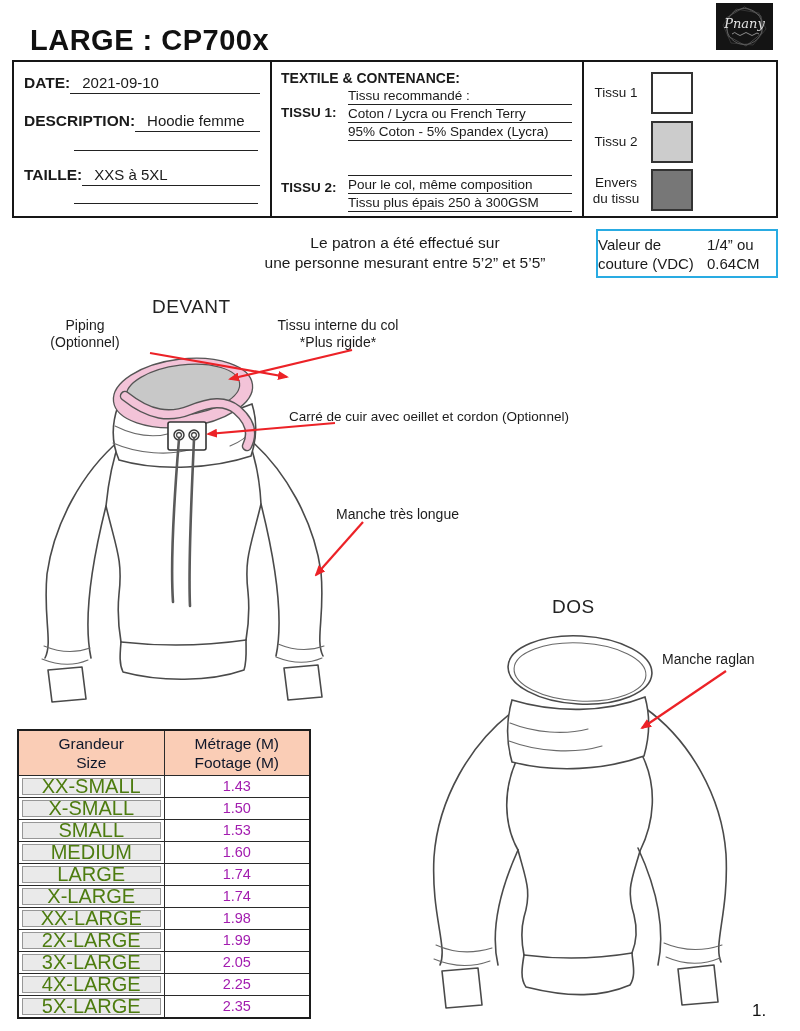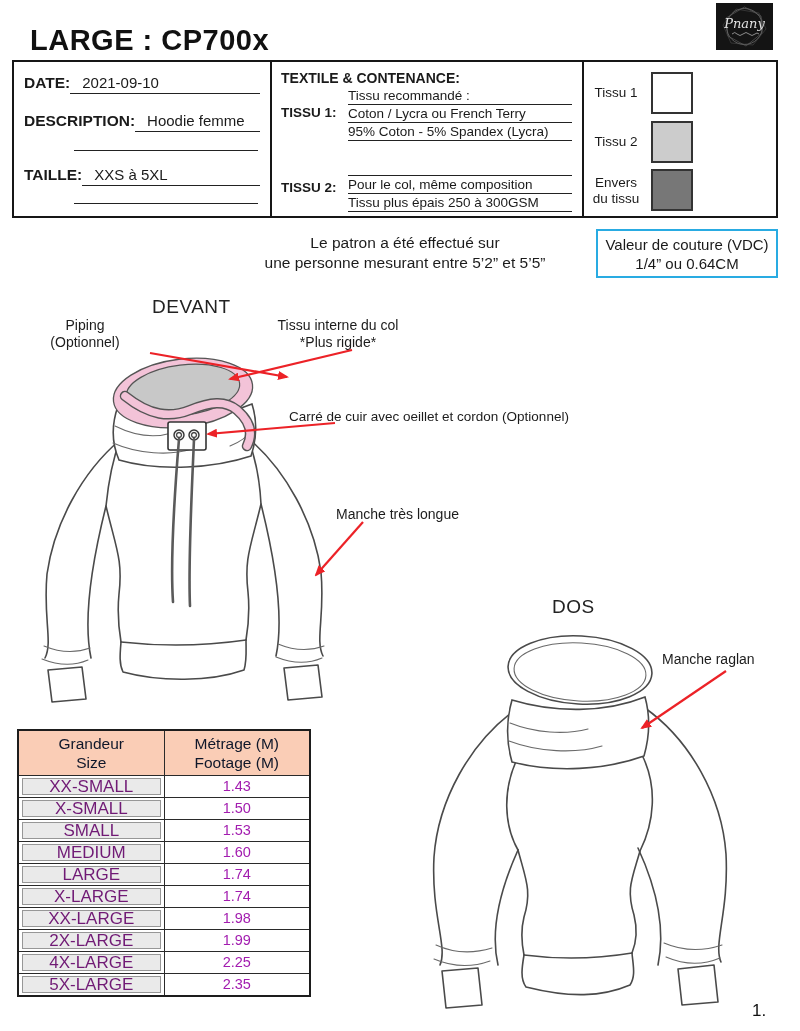--- a/index.html
+++ b/index.html
@@ -32,21 +32,21 @@
   .textile-title{position:absolute;left:9px;top:8px;font-size:14px;font-weight:bold}
   .tissu-label{position:absolute;left:9px;font-size:13.5px;font-weight:bold}
   .tissu-line{position:absolute;left:76px;right:10px;height:18px;border-bottom:1.4px solid #222;font-size:13.5px;line-height:17px;white-space:nowrap;overflow:visible}
 
   .swatch{position:absolute;left:67px;width:42px;height:42px;border:2px solid #333}
   .swatch-label{position:absolute;left:2px;width:60px;text-align:center;font-size:13.5px;line-height:16px}
 
   .note{position:absolute;left:225px;top:233px;width:360px;text-align:center;font-size:15.5px;line-height:20px;color:#1c1c1c}
 
   .vdc-box{position:absolute;left:596px;top:229px;width:182px;height:49px;border:2px solid var(--vdc-border);
-    display:flex;flex-direction:column;align-items:center;justify-content:center;font-size:15px;line-height:19px}
+    display:flex;flex-direction:row;align-items:center;justify-content:center;font-size:15px;line-height:19px}
 
   .view-title{position:absolute;font-size:19px;letter-spacing:.5px;color:#222}
   .annotation{position:absolute;font-size:14px;line-height:17px;color:#1c1c1c;text-align:center}
   .annotation.nowrap{white-space:nowrap;text-align:left}
 
   .drawing{position:absolute}
   .drawing svg{display:block}
   .sketch{fill:none;stroke:#4a4a4a;stroke-width:1.6;stroke-linecap:round;stroke-linejoin:round}
   .sketch-thin{fill:none;stroke:#6a6a6a;stroke-width:1.1;stroke-linecap:round}
   .white-fill{fill:#fff;stroke:#4a4a4a;stroke-width:1.6}
@@ -58,21 +58,21 @@
 
   .arrows-overlay{position:absolute;left:0;top:0;pointer-events:none}
   .red-stroke{stroke:var(--arrow-red);stroke-width:2.2;fill:none}
   .red-fill{fill:var(--arrow-red)}
 
   
   .size-table{position:absolute;left:17px;top:729px;border-collapse:collapse;table-layout:fixed;width:284px;border:2.2px solid #1d1d1d}
   .size-table th,.size-table td{border:1.4px solid #2a2a2a;padding:0}
   .size-table th{width:146px;height:45px;background:var(--header-bg);font-weight:normal;font-size:15.5px;line-height:19px;color:#0f172a}
   .size-table td{height:20px}
-  .size-cell .size-inner{margin:2px 3px;background:#EAEAEA;border:1px solid #979797;font-size:17px;line-height:15px;text-align:center;color:#701a75}
+  .size-cell .size-inner{margin:2px 3px;background:#EAEAEA;border:1px solid #979797;font-size:20px;line-height:15px;text-align:center;color:#4d7c0f}
   .val-cell{text-align:center;font-size:14.5px;color:#a21caf}
 
   .page-number{position:absolute;left:752px;top:1001px;font-size:17px;color:#111}
 </style>
 </head>
 <body>
 
 <div class="sheet">
 
   <div class="page-title">LARGE : CP700x</div>
@@ -294,20 +294,26 @@
           <td class="val-cell">1.98</td>
         </tr>
         <tr>
           <td class="size-cell">
             <div class="size-inner">2X-LARGE</div>
           </td>
           <td class="val-cell">1.99</td>
         </tr>
         <tr>
           <td class="size-cell">
+            <div class="size-inner">3X-LARGE</div>
+          </td>
+          <td class="val-cell">2.05</td>
+        </tr>
+        <tr>
+          <td class="size-cell">
             <div class="size-inner">4X-LARGE</div>
           </td>
           <td class="val-cell">2.25</td>
         </tr>
         <tr>
           <td class="size-cell">
             <div class="size-inner">5X-LARGE</div>
           </td>
           <td class="val-cell">2.35</td>
         </tr>

